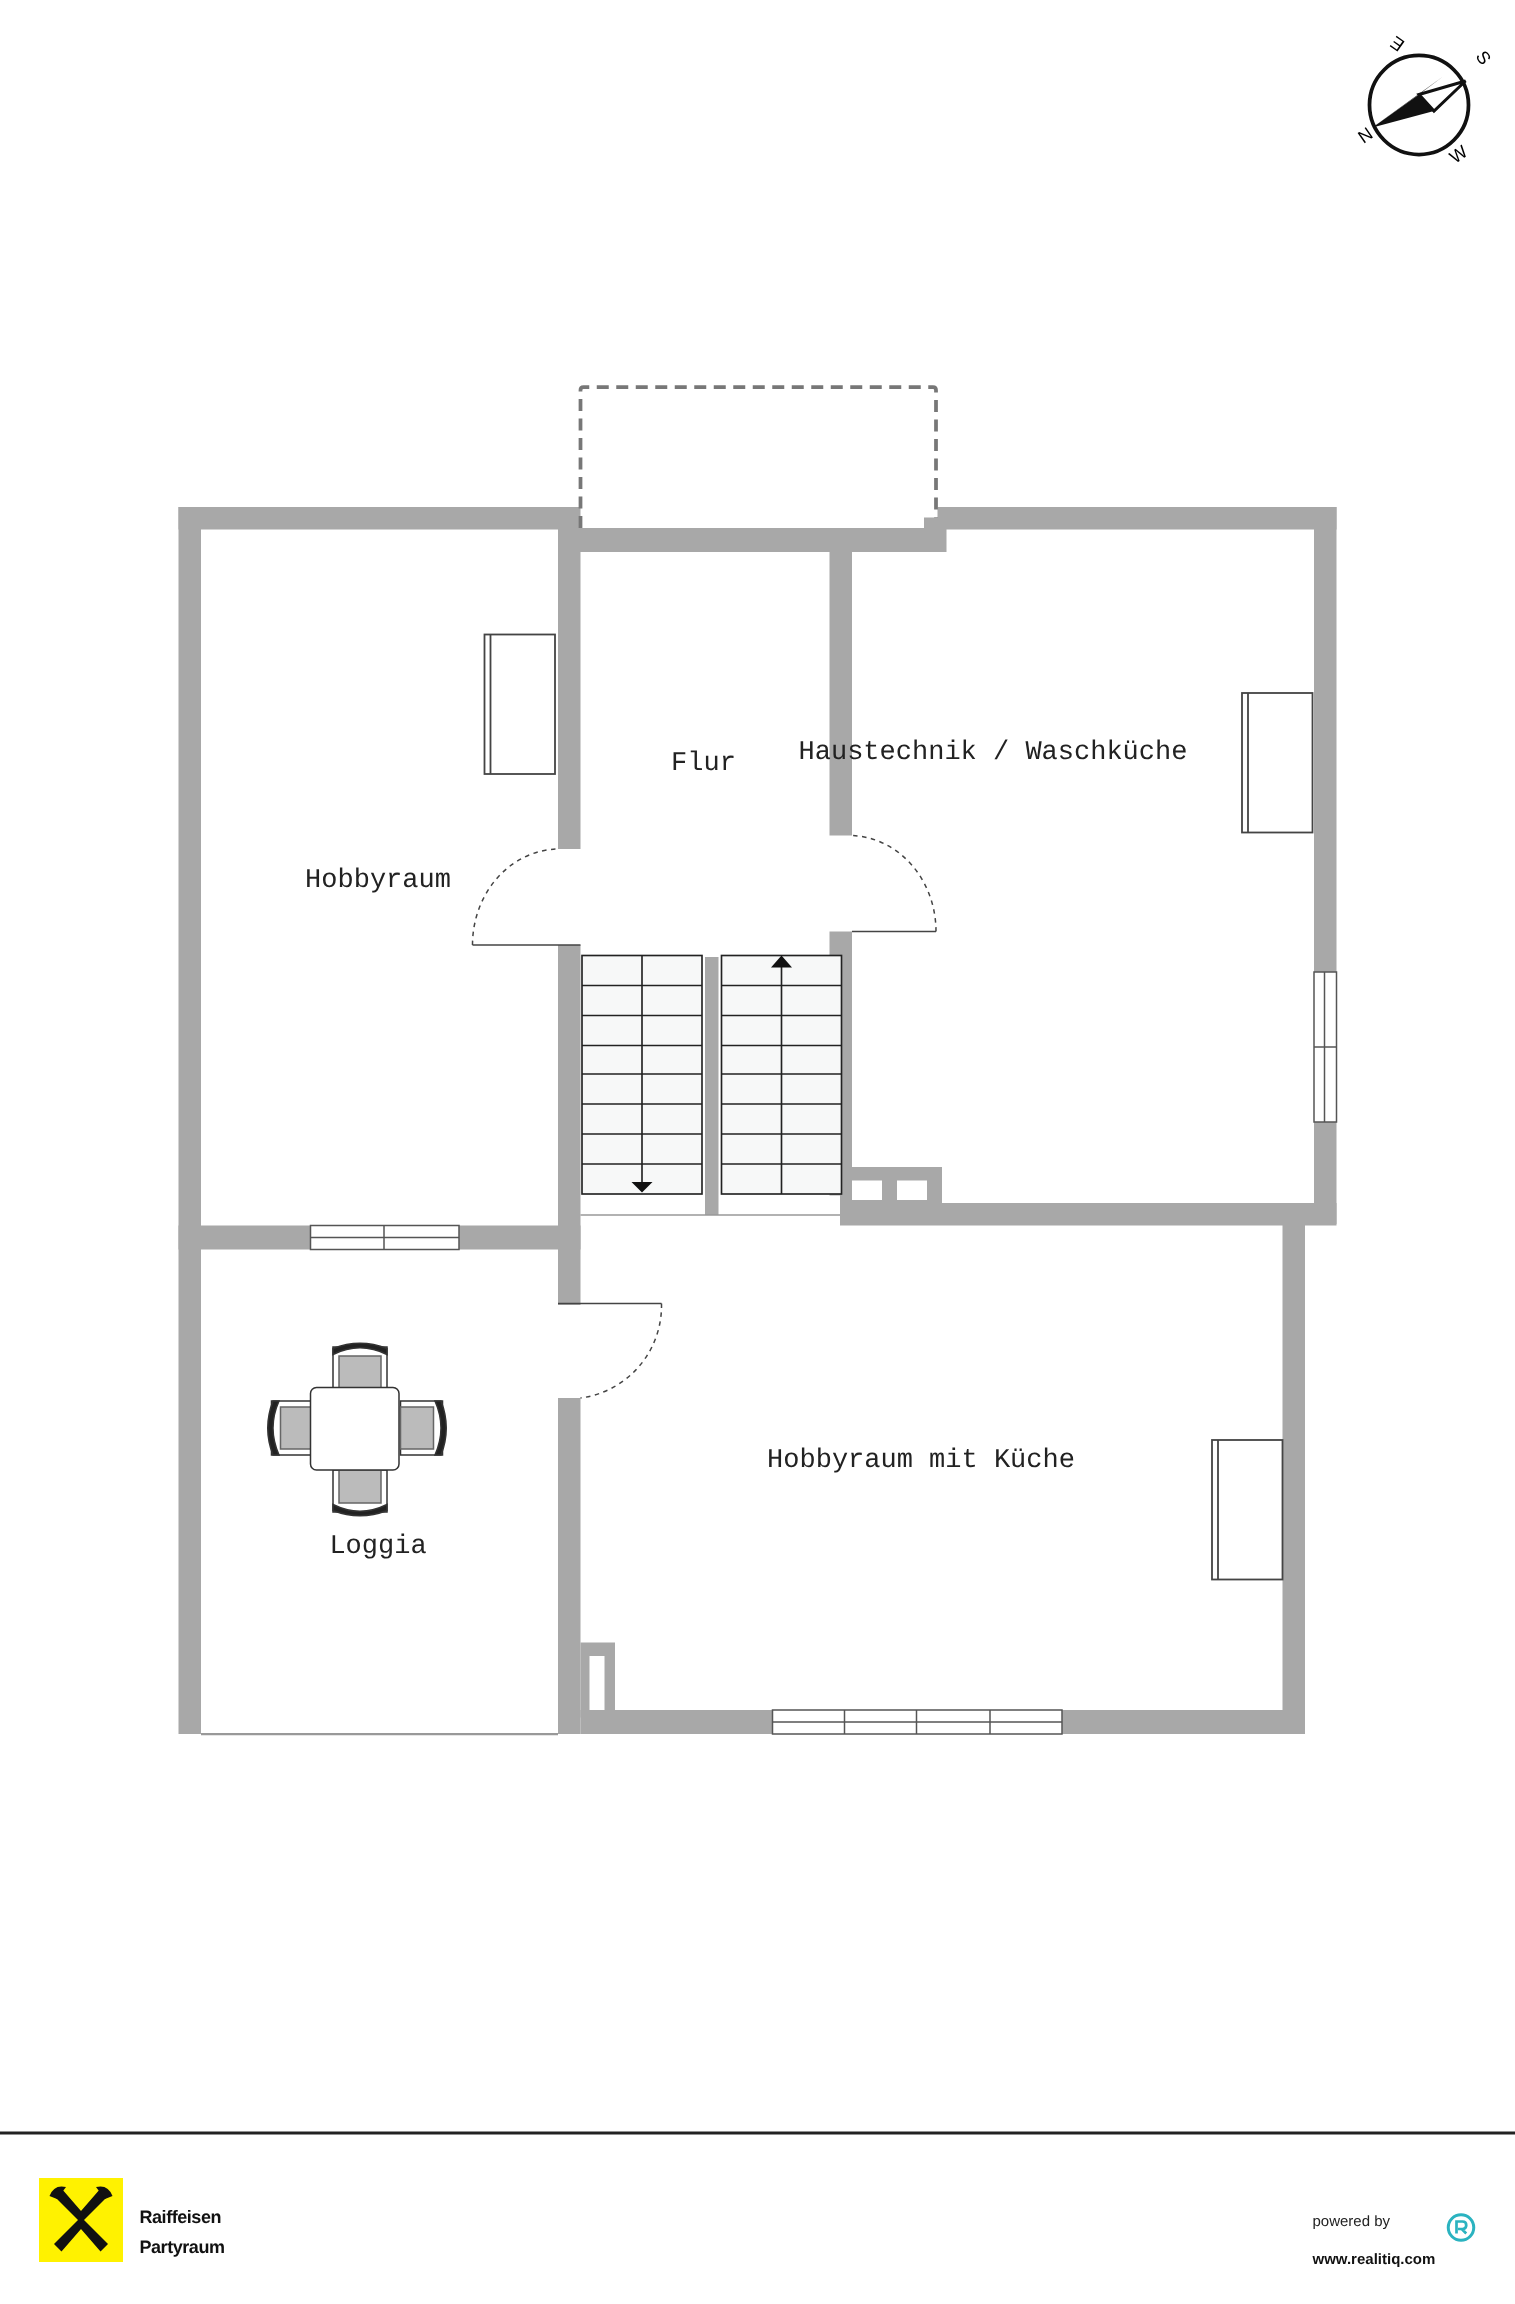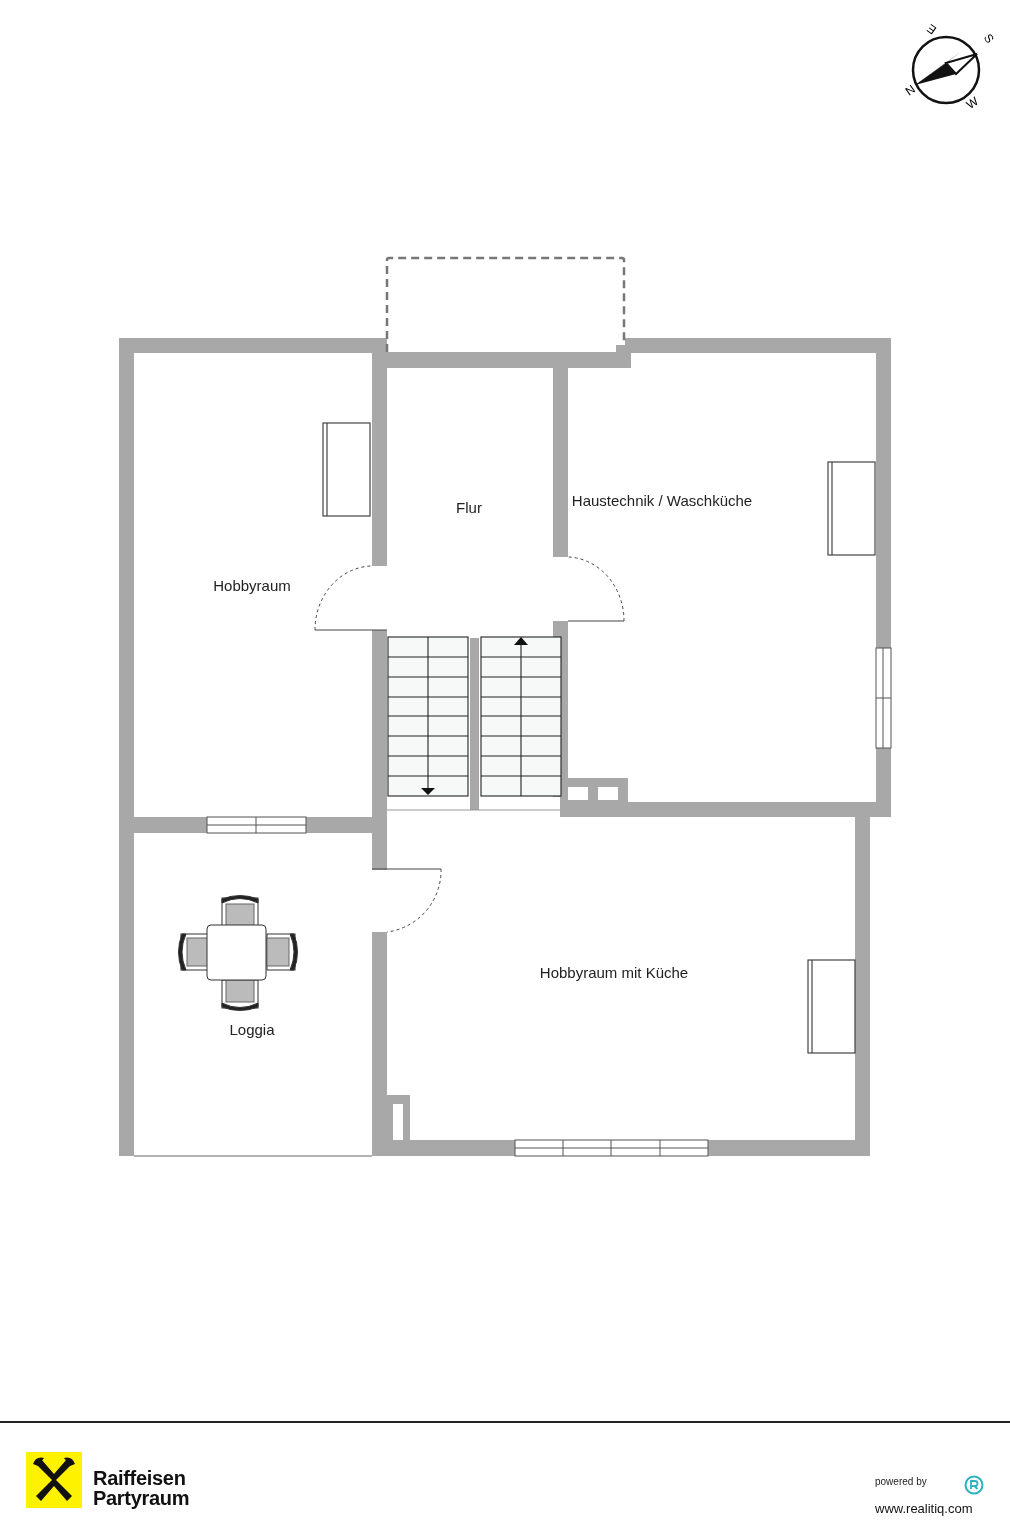--- a/index.html
+++ b/index.html
@@ -1,25 +1,25 @@
 <!DOCTYPE html>
 <html><head>
 <meta charset="utf-8">
 <style>
   html, body { margin:0; padding:0; background:#ffffff; }
   body { width:1010px; height:1536px; position:relative; overflow:hidden; font-family:"Liberation Sans", sans-serif; }
   .plan { position:absolute; left:0; top:0; width:1010px; height:1420px; }
-  .room-label { position:absolute; font-size:15px; color:#222; white-space:nowrap; transform:translateX(-50%); }
+  .room-label { position:absolute; font-size:18px; color:#222; white-space:nowrap; transform:translateX(-50%);font-family:Liberation Mono, monospace; }
   .compass { position:absolute; left:895px; top:10px; width:110px; height:110px; }
   .footer-rule { position:absolute; left:0; top:1421px; width:1010px; height:2px; background:#222; }
   .logo { position:absolute; left:26px; top:1452px; width:56px; height:56px; background:#fff200; }
-  .brand { position:absolute; left:93px; top:1468px; font-size:20px; font-weight:bold; line-height:20px; color:#111; letter-spacing:-0.3px; }
+  .brand { position:absolute; left:93px; top:1468px; font-size:12px; font-weight:bold; line-height:20px; color:#111; letter-spacing:-0.3px; }
   .powered { position:absolute; left:875px; top:1476px; font-size:10px; color:#222; }
   .r-icon { position:absolute; left:964px; top:1475px; width:20px; height:20px; }
-  .url { position:absolute; left:875px; top:1501px; font-size:13px; font-weight:normal; color:#111; }
+  .url { position:absolute; left:875px; top:1501px; font-size:10px; font-weight:bold; color:#111; }
 </style>
 </head>
 <body>
 
 <svg class="plan" viewBox="0 0 1010 1420" xmlns="http://www.w3.org/2000/svg">
   <g fill="#a8a8a8">
 
     <rect x="119" y="338" width="268" height="15"></rect>
 
     <rect x="119" y="338" width="15" height="818"></rect>

